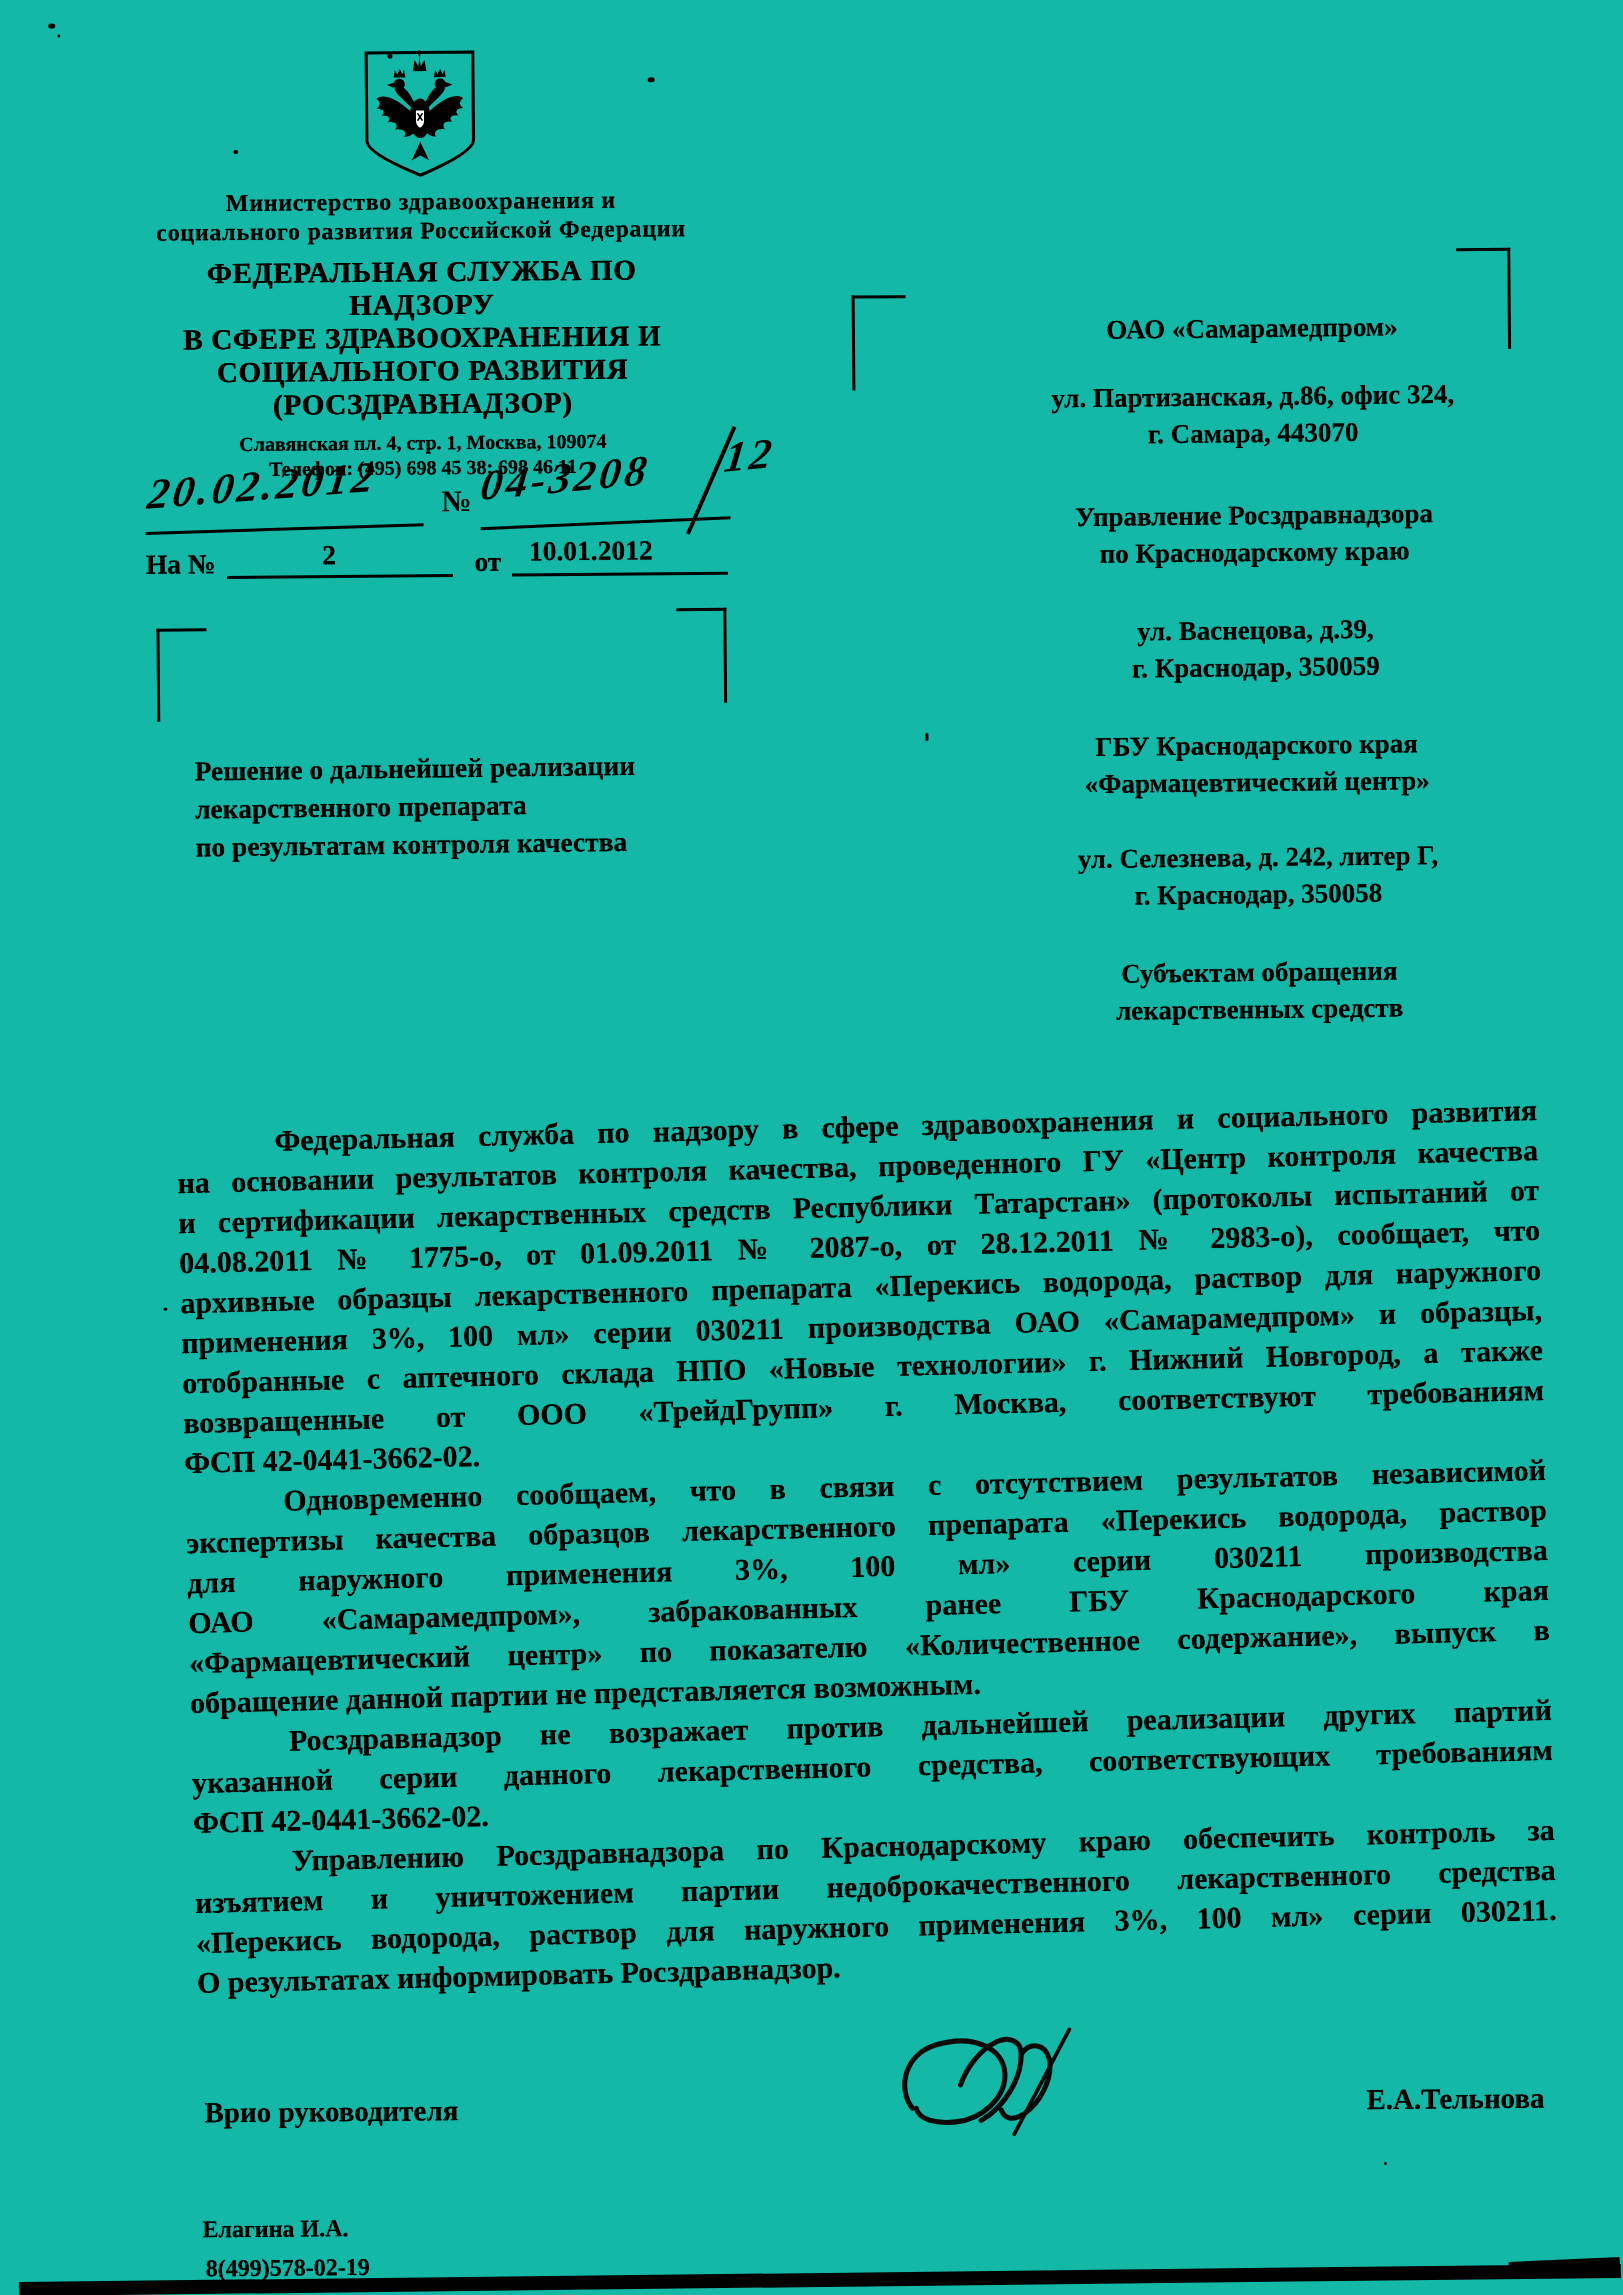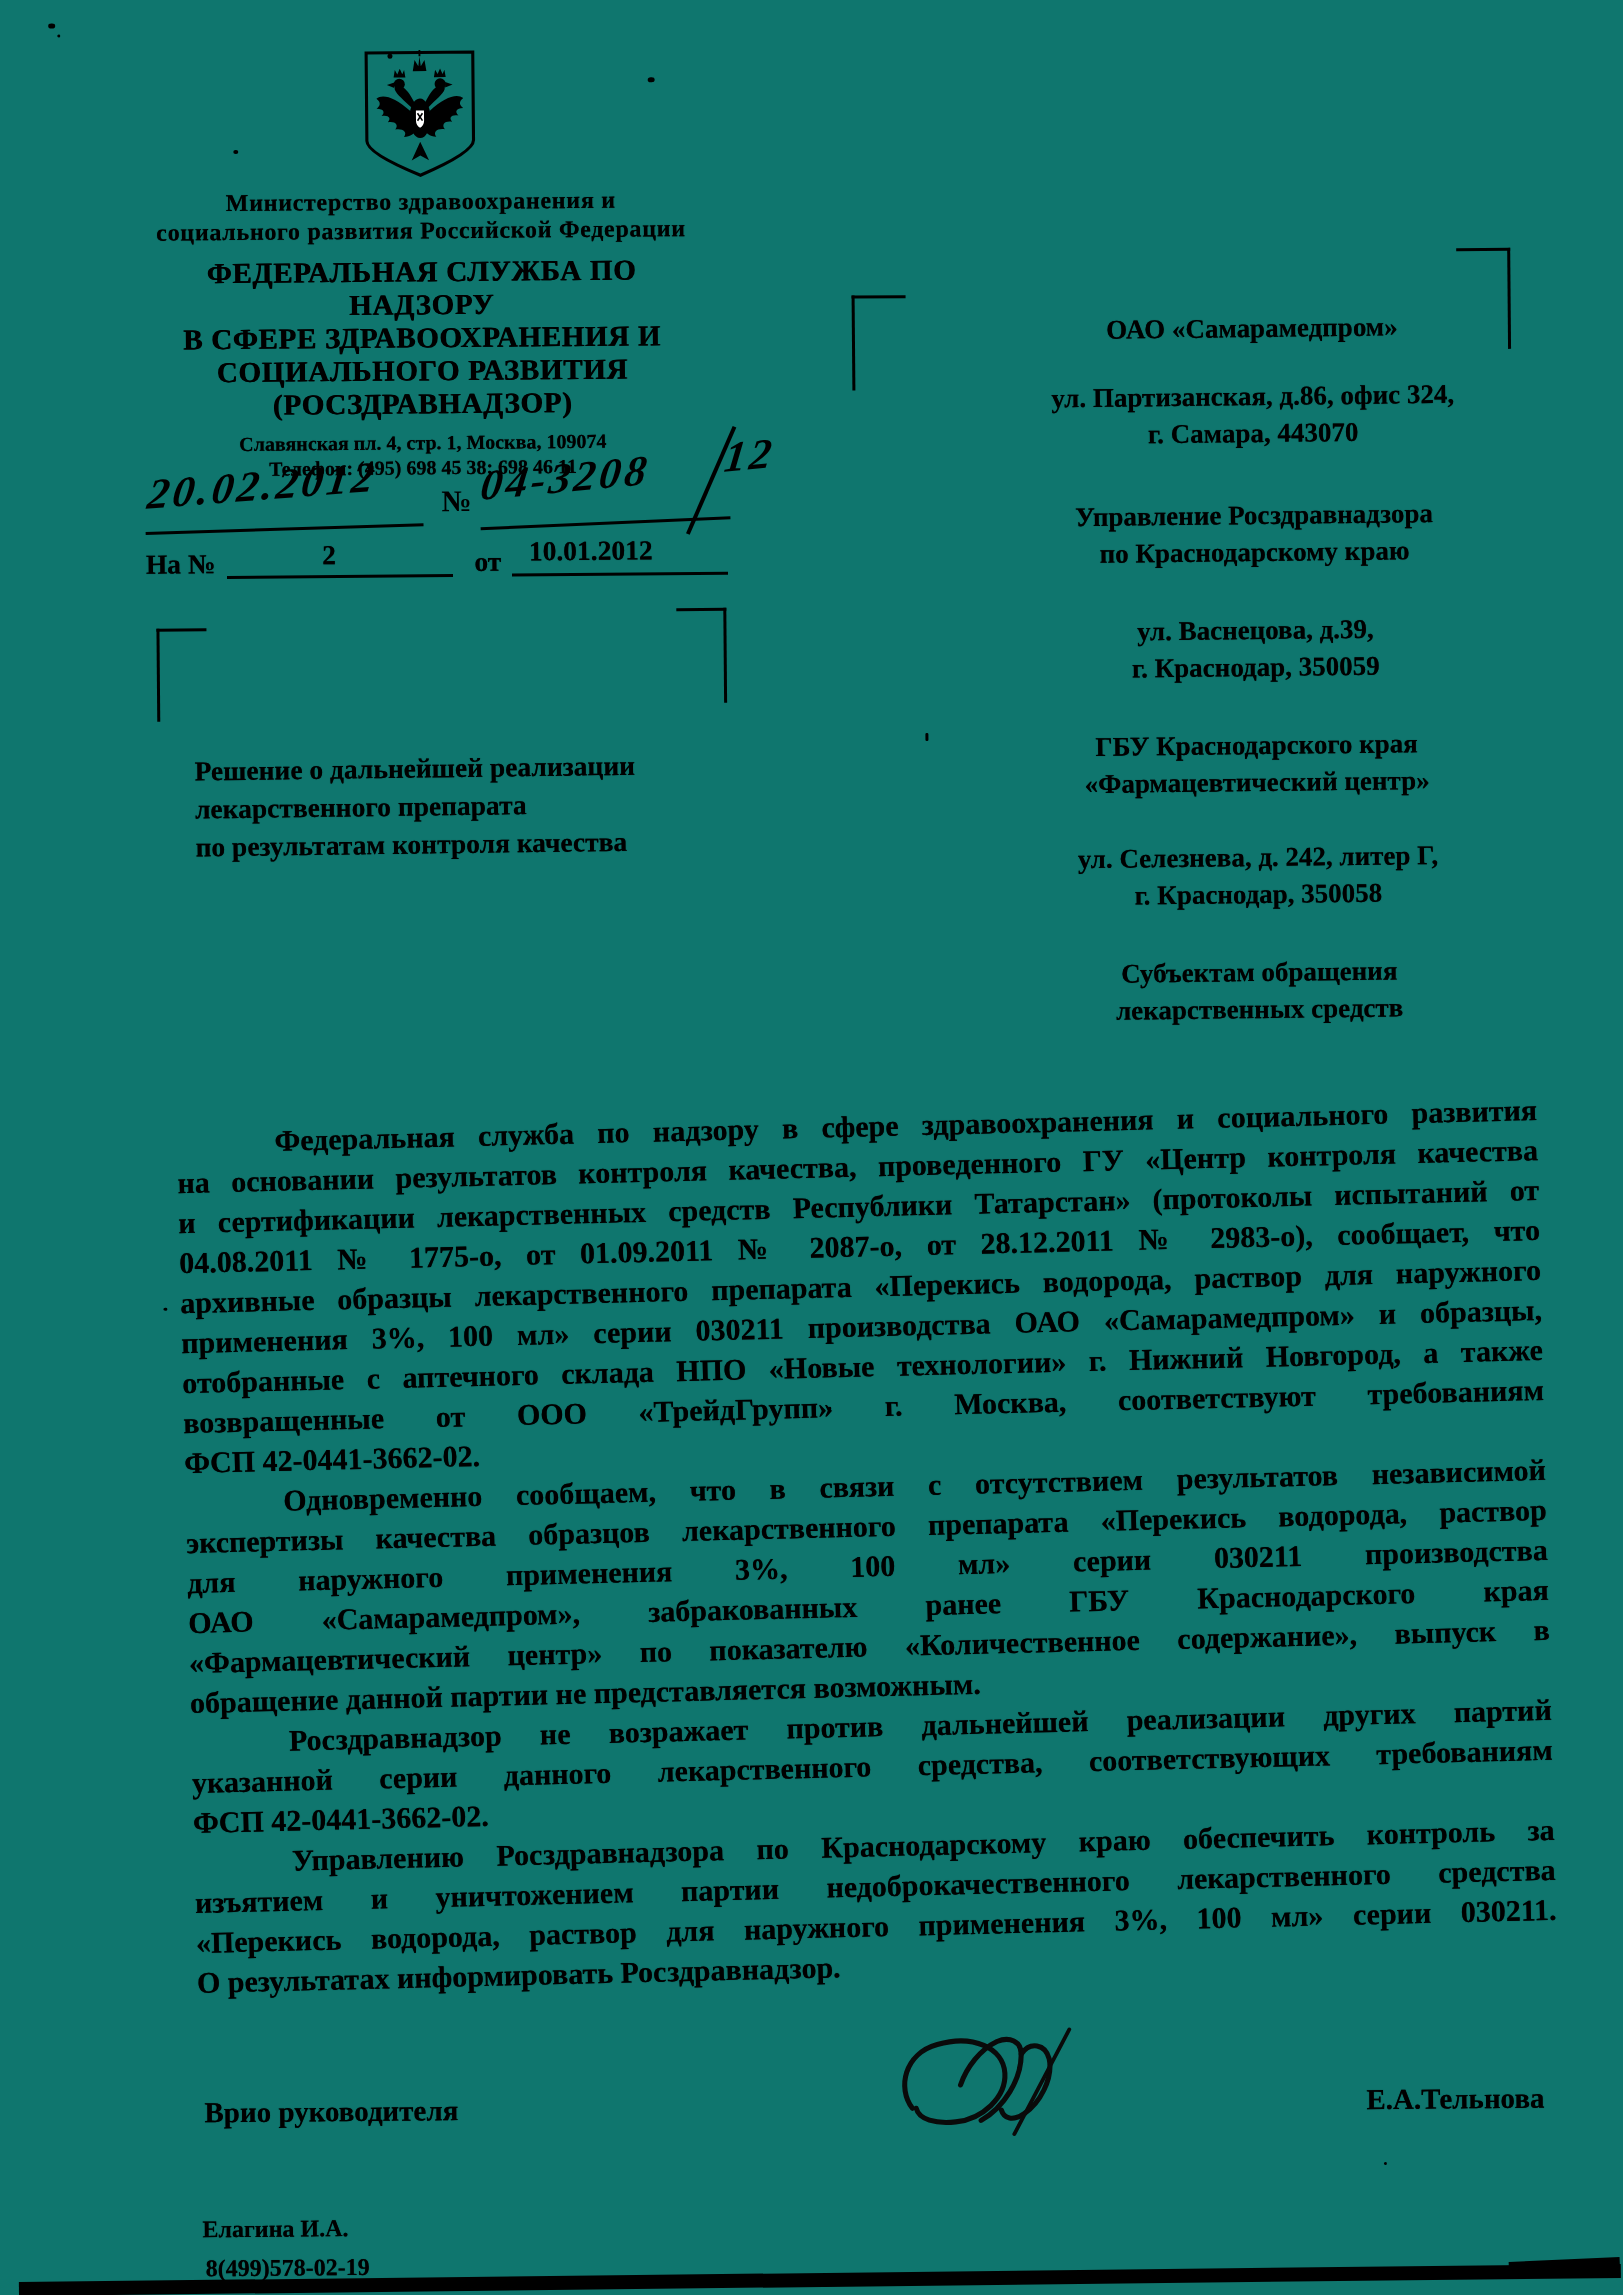--- a/index.html
+++ b/index.html
@@ -1,19 +1,19 @@
 <!DOCTYPE html>
 <html lang="ru" style="font-size:10.5px"><head>
 <meta charset="utf-8">
 <style>
   html,body{margin:0;padding:0;background:#777;}
   .page{
     position:relative;
     width:1623px;height:2295px;
-    background:#0f766e;
+    background:#14b8a6;
     overflow:hidden;
     font-family:"Liberation Serif","DejaVu Serif",serif;
     color:#000;
   }
   .tilt{position:absolute;inset:0;transform:rotate(-0.5deg);}
   .ink{text-shadow:0 0 0.7px rgba(0,0,0,.75);}
   
   .letterhead{position:absolute;left:151px;top:45px;width:556px;text-align:center;}
   .emblem{display:block;margin:0 auto 7.9px auto;}
   .ministry div{font-size:24px;font-weight:bold;line-height:29px;letter-spacing:0.7px;}

